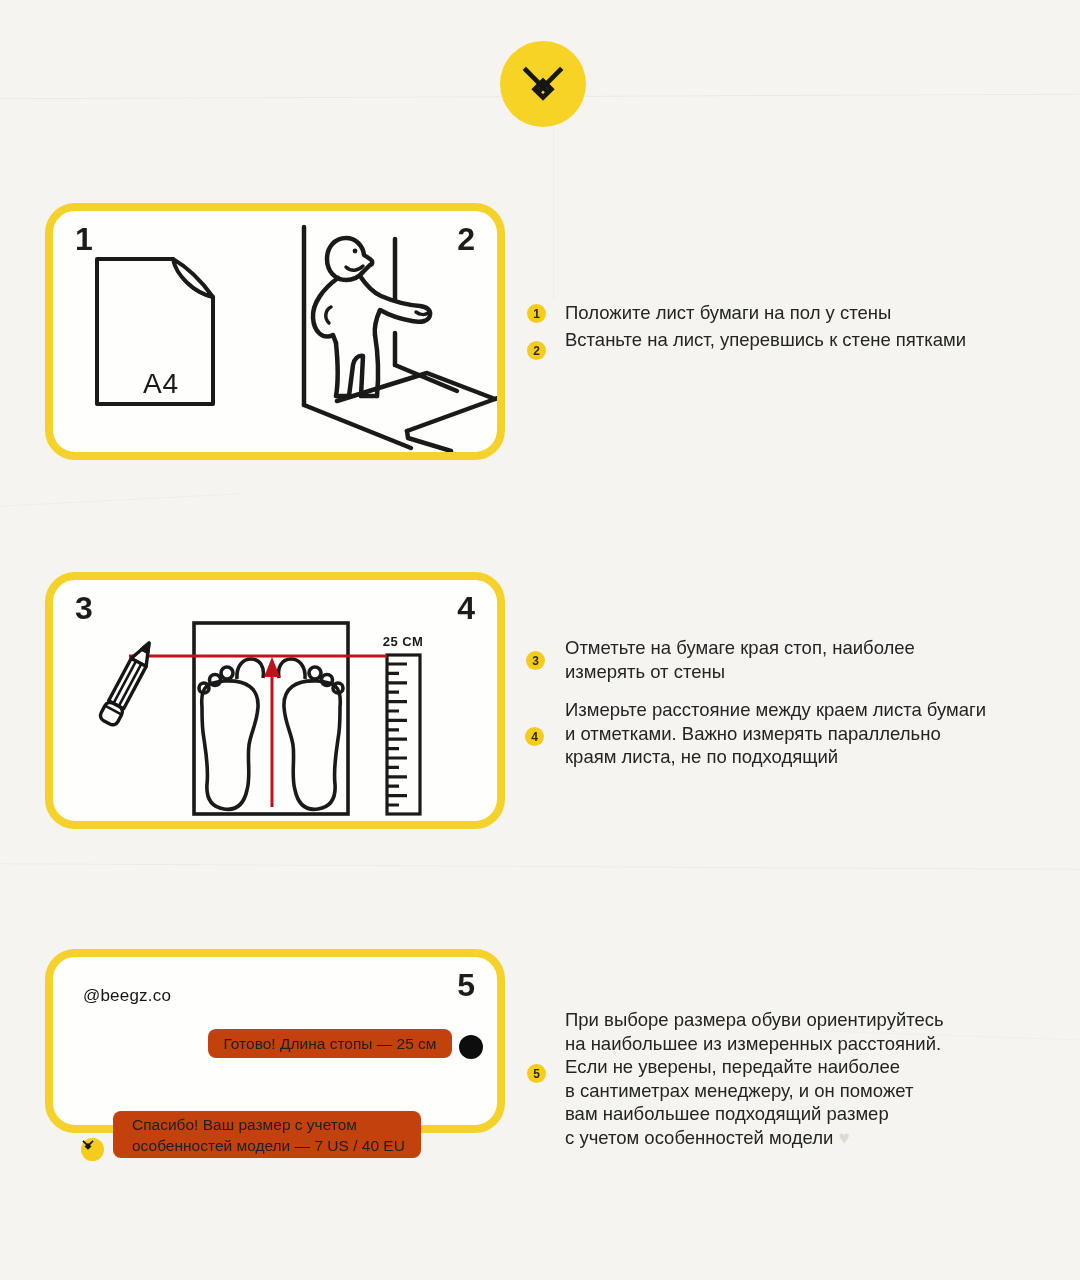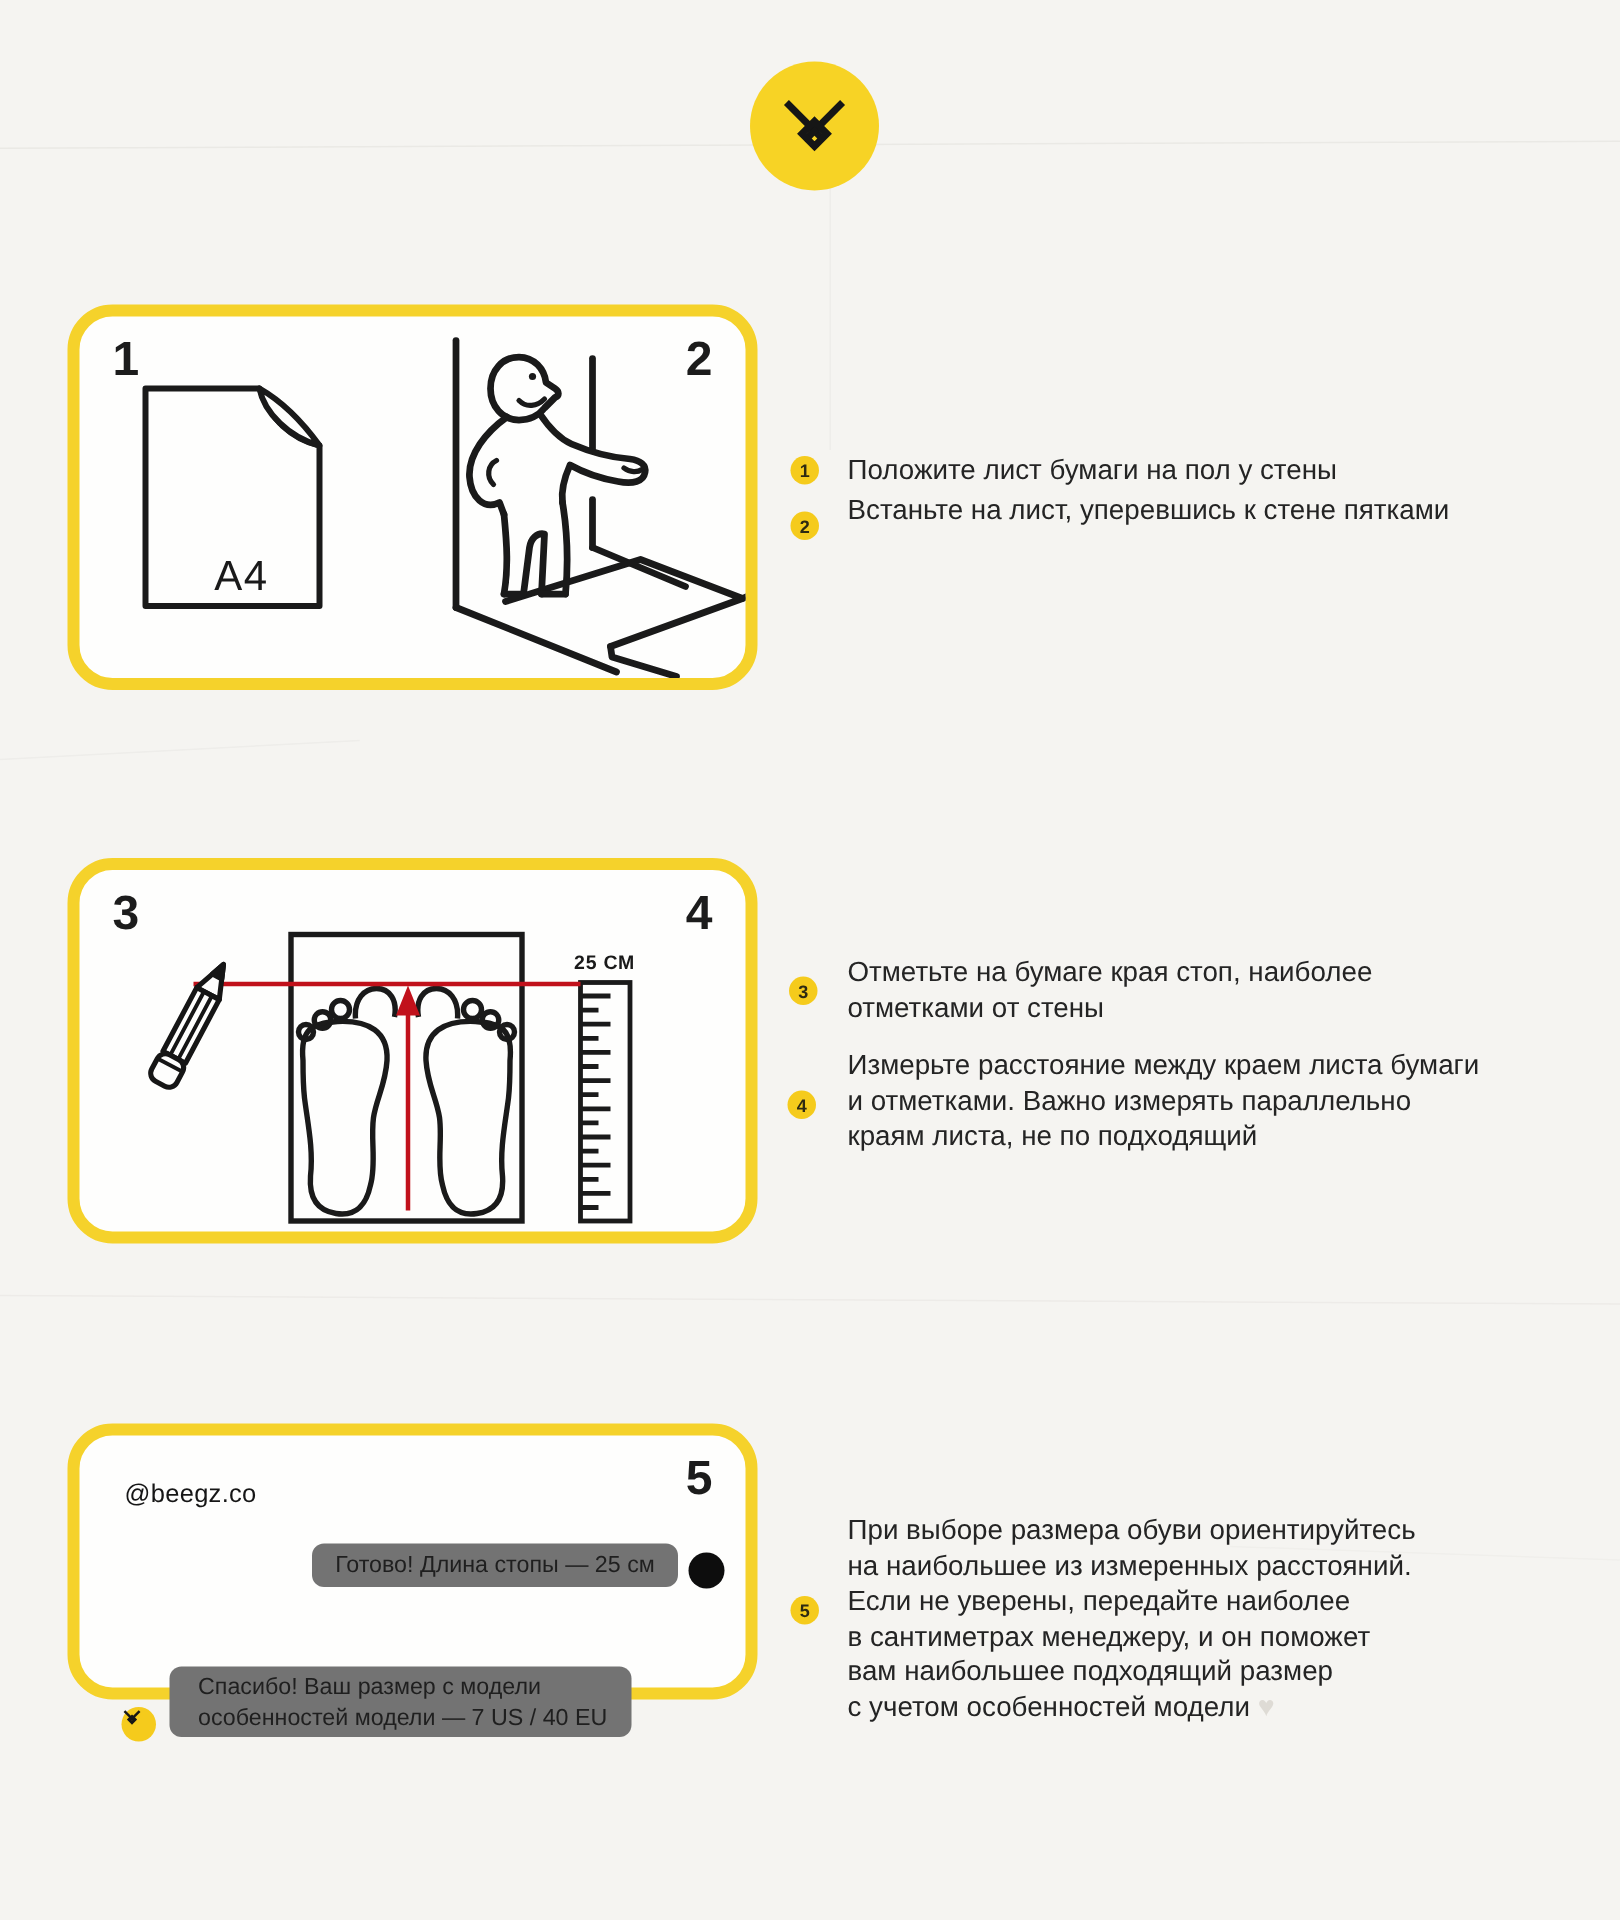--- a/index.html
+++ b/index.html
@@ -31,21 +31,21 @@
   .pnum.left{left:22px;}
   .pnum.right{right:22px;}
   .panel svg{position:absolute;left:0;top:0;}
 
   .a4label{position:absolute;left:78px;top:157px;width:60px;text-align:center;
     font-size:28px;letter-spacing:1px;color:#1a1a1a;}
   .ruler-label{position:absolute;left:326px;top:54px;width:48px;text-align:center;
     font-size:13px;font-weight:700;letter-spacing:.5px;color:#1a1a1a;}
 
   .handle{position:absolute;left:30px;top:29px;font-size:17px;color:#161616;letter-spacing:.2px;}
-  .bubble{position:absolute;background:#737373;border-radius:8px;color:#1f1f1f;font-size:15.5px;}
+  .bubble{position:absolute;background:#c2410c;border-radius:8px;color:#1f1f1f;font-size:15.5px;}
   .bubble.user{left:155px;top:72px;width:244px;height:29px;display:flex;align-items:center;justify-content:center;white-space:nowrap;}
   .bubble.bot{left:60px;top:154px;width:308px;height:47px;padding:0;display:flex;flex-direction:column;justify-content:center;}
   .bubble.bot .bline{padding-left:19px;line-height:21px;white-space:nowrap;}
   .avatar{position:absolute;border-radius:50%;}
   .avatar.user{left:406px;top:78px;width:24px;height:24px;background:#0d0d0d;}
   .avatar.bot{left:28px;top:181px;width:23px;height:23px;background:#f5cb1c;
     display:flex;align-items:center;justify-content:center;}
 
   .badge{position:absolute;width:19px;height:19px;border-radius:50%;background:#f5cb1c;
     display:flex;align-items:center;justify-content:center;
@@ -158,21 +158,21 @@
   </section>
 
   <section class="panel" id="p3">
     <div class="handle">@beegz.co</div>
     <div class="pnum right">5</div>
 
     <div class="bubble user">Готово! Длина стопы — 25 см</div>
     <div class="avatar user"></div>
 
     <div class="bubble bot">
-      <div class="bline">Спасибо! Ваш размер с модели</div>
+      <div class="bline">Спасибо! Ваш размер с учетом</div>
       <div class="bline">особенностей модели — 7 US / 40 EU</div>
     </div>
     <div class="avatar bot">
       <svg width="14" height="14" viewBox="0 0 100 100">
         <g stroke="#161616" stroke-width="12" fill="none">
           <path d="M14,20 L58,64"></path>
           <path d="M86,20 L42,64"></path>
           <path d="M50,44 L66,60 L50,76 L34,60 Z"></path>
         </g>
       </svg>
@@ -185,21 +185,21 @@
   </div>
 
   <div class="badge b2">2</div>
   <div class="step-text t2">
     <div class="line">Встаньте на лист, уперевшись к стене пятками</div>
   </div>
 
   <div class="badge b3">3</div>
   <div class="step-text t3">
     <div class="line">Отметьте на бумаге края стоп, наиболее</div>
-    <div class="line">отметками от стены</div>
+    <div class="line">измерять от стены</div>
   </div>
 
   <div class="badge b4">4</div>
   <div class="step-text t4">
     <div class="line">Измерьте расстояние между краем листа бумаги</div>
     <div class="line">и отметками. Важно измерять параллельно</div>
     <div class="line">краям листа, не по подходящий</div>
   </div>
 
   <div class="badge b5">5</div>

